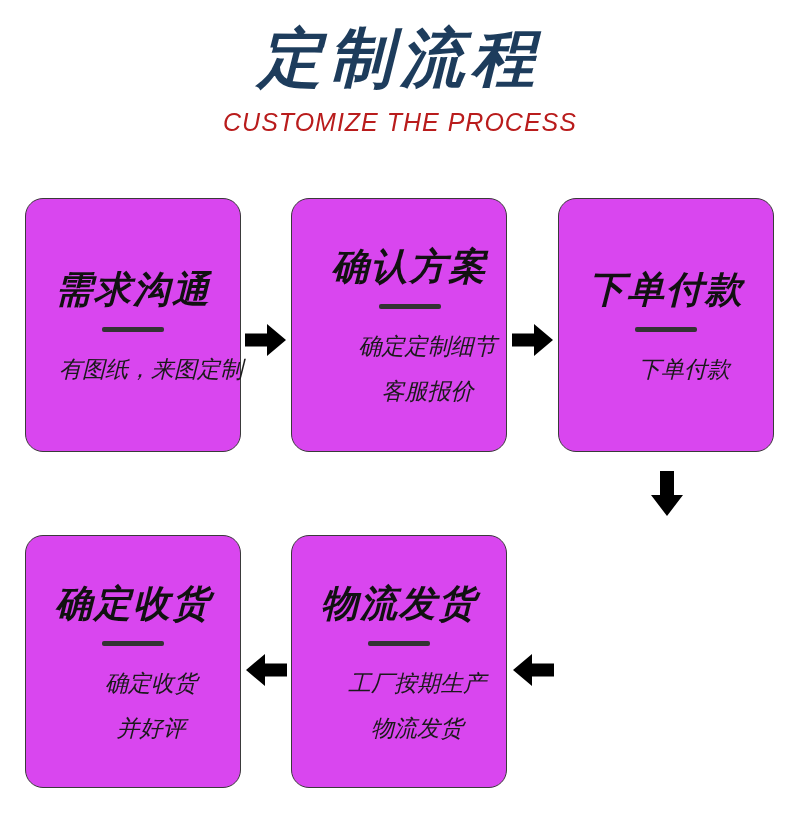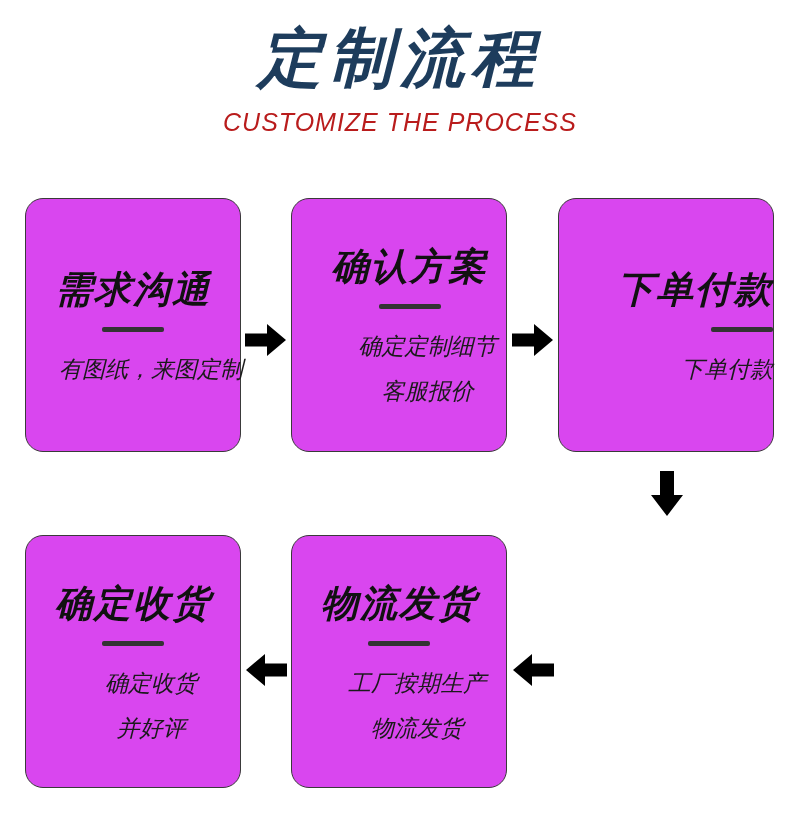--- a/index.html
+++ b/index.html
@@ -52,21 +52,21 @@
     border: 1.6px solid #3a3a3a;
     border-radius: 18px;
     background: #d946ef;
     display: flex;
     flex-direction: column;
     align-items: center;
     justify-content: center;
   }
   .pos-r1c1 { left: 25px;  top: 198px; }
   .pos-r1c2 { left: 291px; top: 198px; padding-left: 21px; }
-  .pos-r1c3 { left: 558px; top: 198px; align-items: flex-end; }
+  .pos-r1c3 { left: 558px; top: 198px; }
   .pos-r2c1 { left: 25px;  top: 535px; height: 253px; }
   .pos-r2c2 { left: 291px; top: 535px; height: 253px; }
   .pos-r2c3 { left: 558px; top: 535px; height: 253px; }
 
   .step-title {
     font-size: 37px;
     line-height: 44px;
     font-weight: 800;
     letter-spacing: 2px;
     color: #111111;

